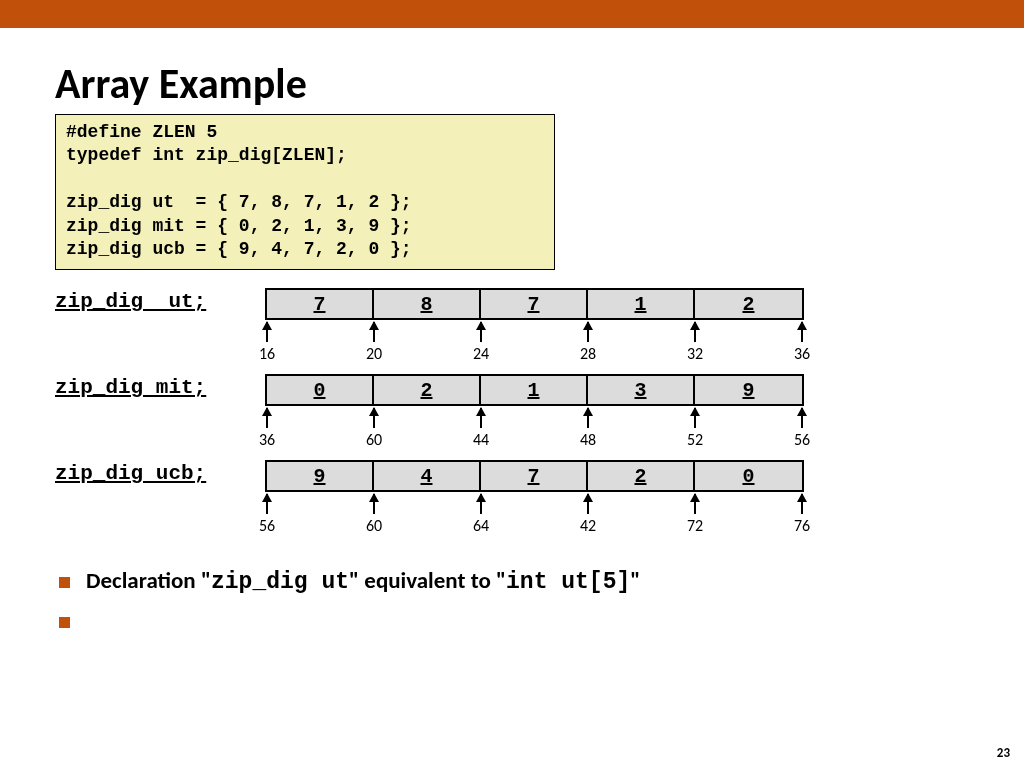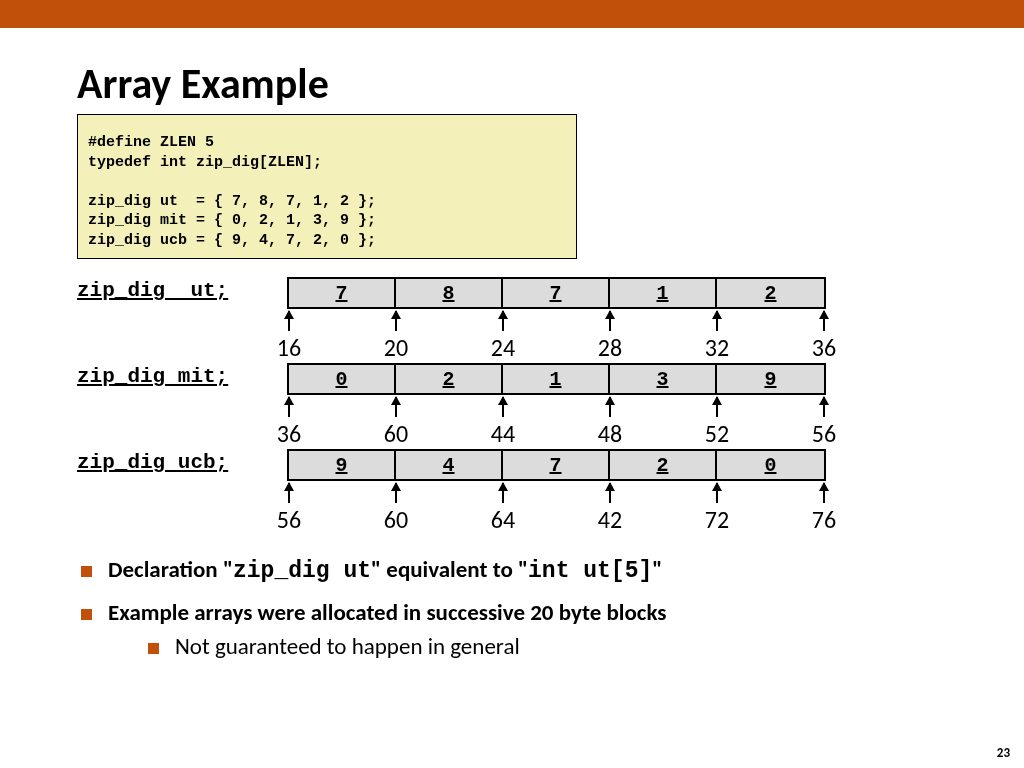--- a/index.html
+++ b/index.html
@@ -12,34 +12,33 @@
     position: relative;
     overflow: hidden;
   }
   .top-bar {
     width: 100%;
     height: 28px;
     background: #c1500a;
   }
   .slide {
     padding: 20px 55px 0 55px;
-    margin-left: 22px;
   }
   .title {
     font-size: 42px;
     font-weight: bold;
     color: #000;
     margin: 10px 0 5px 0;
   }
   .code-box {
     background: #f3f0b9;
     border: 1px solid #000;
-    padding: 18px 10px 8px 10px;
+    padding: 6px 10px 8px 10px;
     font-family: "Courier New", monospace;
-    font-size: 15px;
+    font-size: 18px;
     font-weight: bold;
     line-height: 1.3;
     width: 500px;
     white-space: pre;
   }
   .arrays-area {
     margin-top: 18px;
     text-decoration: underline;
   }
   .array-row {
@@ -77,21 +76,21 @@
   .cell:last-child { border-right: none; }
   .addr-row {
     position: relative;
     height: 46px;
     width: 537px;
   }
   .addr {
     position: absolute;
     top: 24px;
     font-family: Calibri, Arial, sans-serif;
-    font-size: 24px;
+    font-size: 16px;
     text-align: center;
     transform: translateX(-50%);
   }
   .arrow {
     position: absolute;
     top: 2px;
     width: 2px;
     height: 20px;
     background: #000;
   }
@@ -250,25 +249,18 @@
 
   <div class="bullets">
     <div class="b1">
       <div class="sq"></div>
       <div>
         <span>Declaration "</span><span class="mono">zip_dig ut</span><span>" equivalent to "</span><span class="mono">int ut[5]</span><span>"</span>
       </div>
     </div>
     <div class="b1">
       <div class="sq"></div>
-      <div>
-        <span>Example arrays were allocated in successive 20 byte blocks</span>
-        <div class="b2">
-          <div class="sq2"></div>
-          <span>Not guaranteed to happen in general</span>
-        </div>
-      </div>
     </div>
   </div>
 
 </div>
 
 <div class="page-num">23</div>
 
 </body></html>

